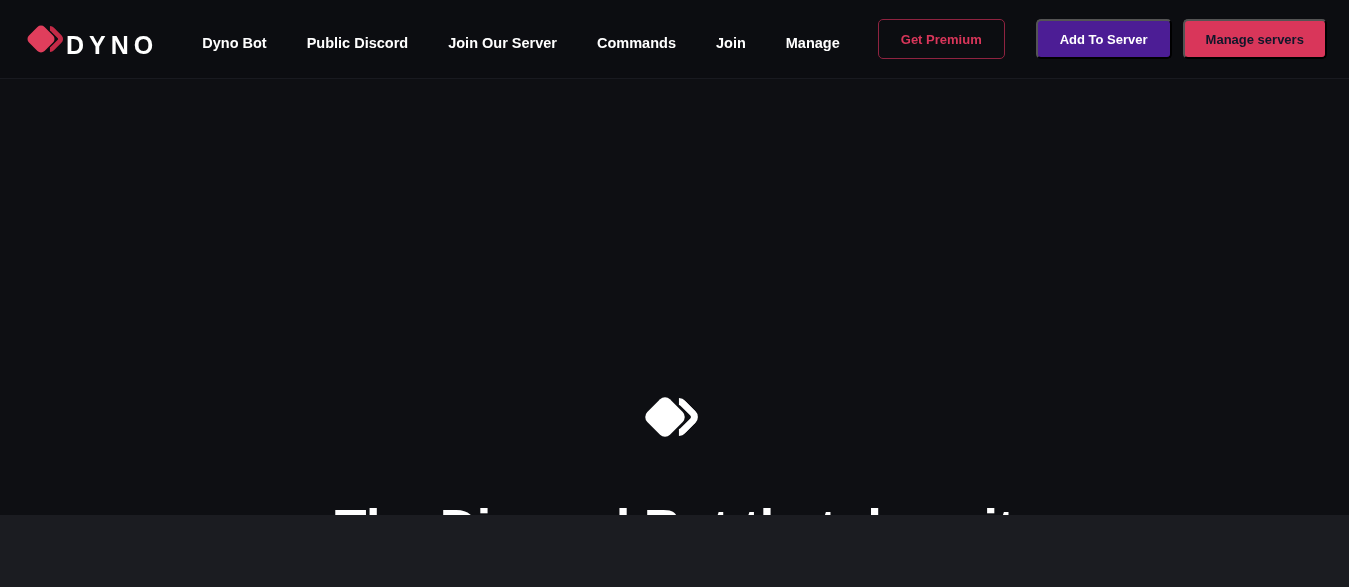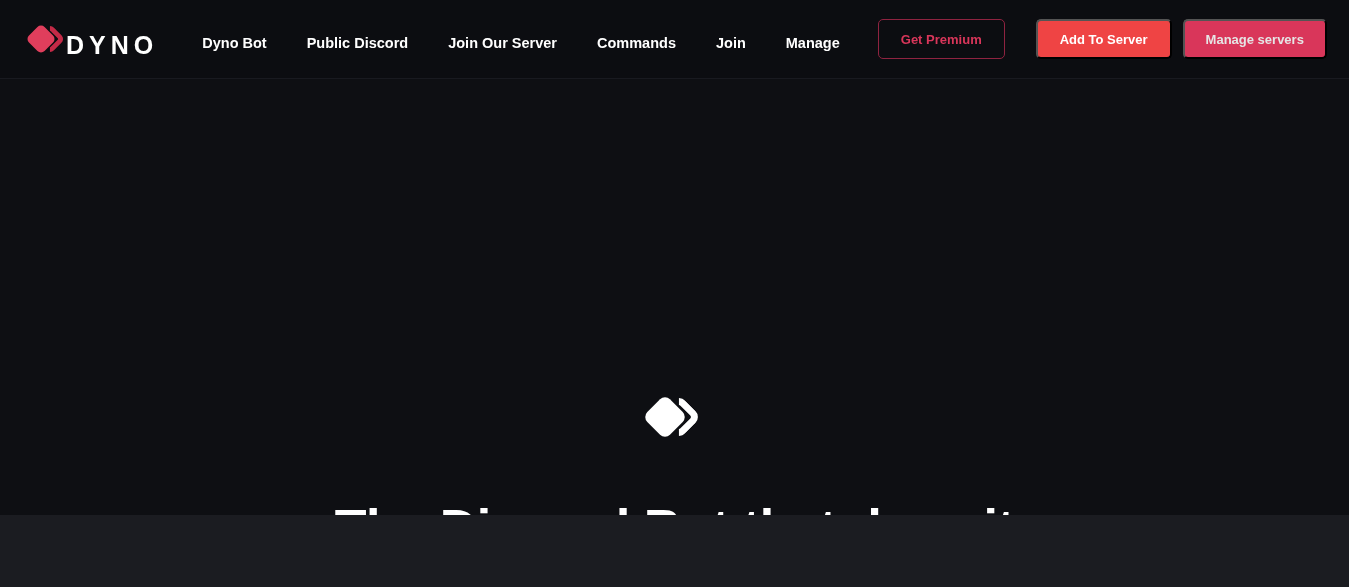--- a/index.html
+++ b/index.html
@@ -68,25 +68,25 @@
     display:inline-flex; align-items:center; justify-content:center;
     font-size:13px; font-weight:bold; white-space:nowrap;
     cursor:pointer; border-radius:5px; height:40px;
   }
   .btn-premium{
     color:#d9365a; background:transparent;
     border:1px solid #8f2340;
     padding:0 22px;
   }
   .btn-addserver{
-    color:#ffffff; background:#ef4444;
+    color:#ffffff; background:#4c1d95;
     padding:0 22px; margin-left:31px;
   }
   .btn-manage{
-    color:#e5e5e5; background:#d9365a;
+    color:#0f172a; background:#d9365a;
     padding:0 21px; margin-left:11px;
   }
 
   .user-area{
     display:flex; align-items:center; gap:12px;
     margin-left:32px;
   }
   .avatar{
     width:44px; height:44px; border-radius:50%;
     background:#ed4245;

